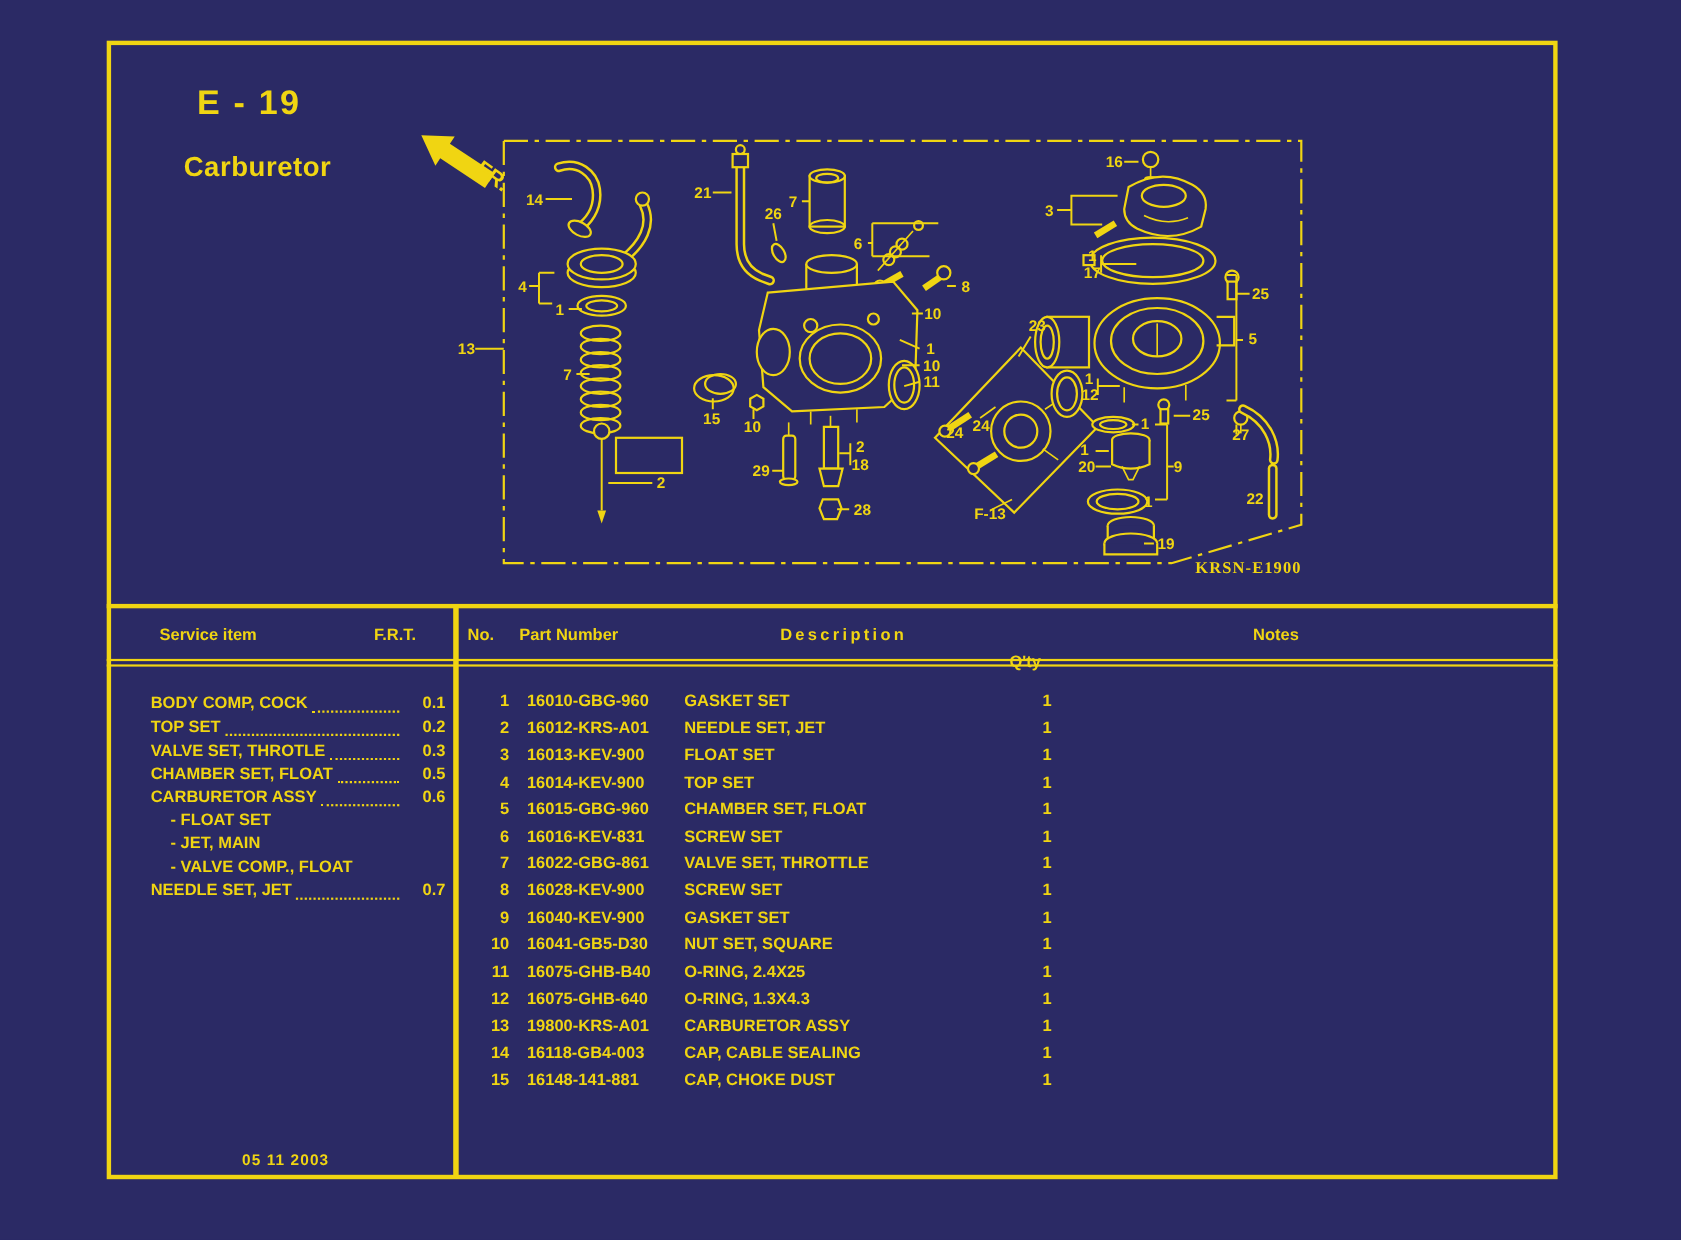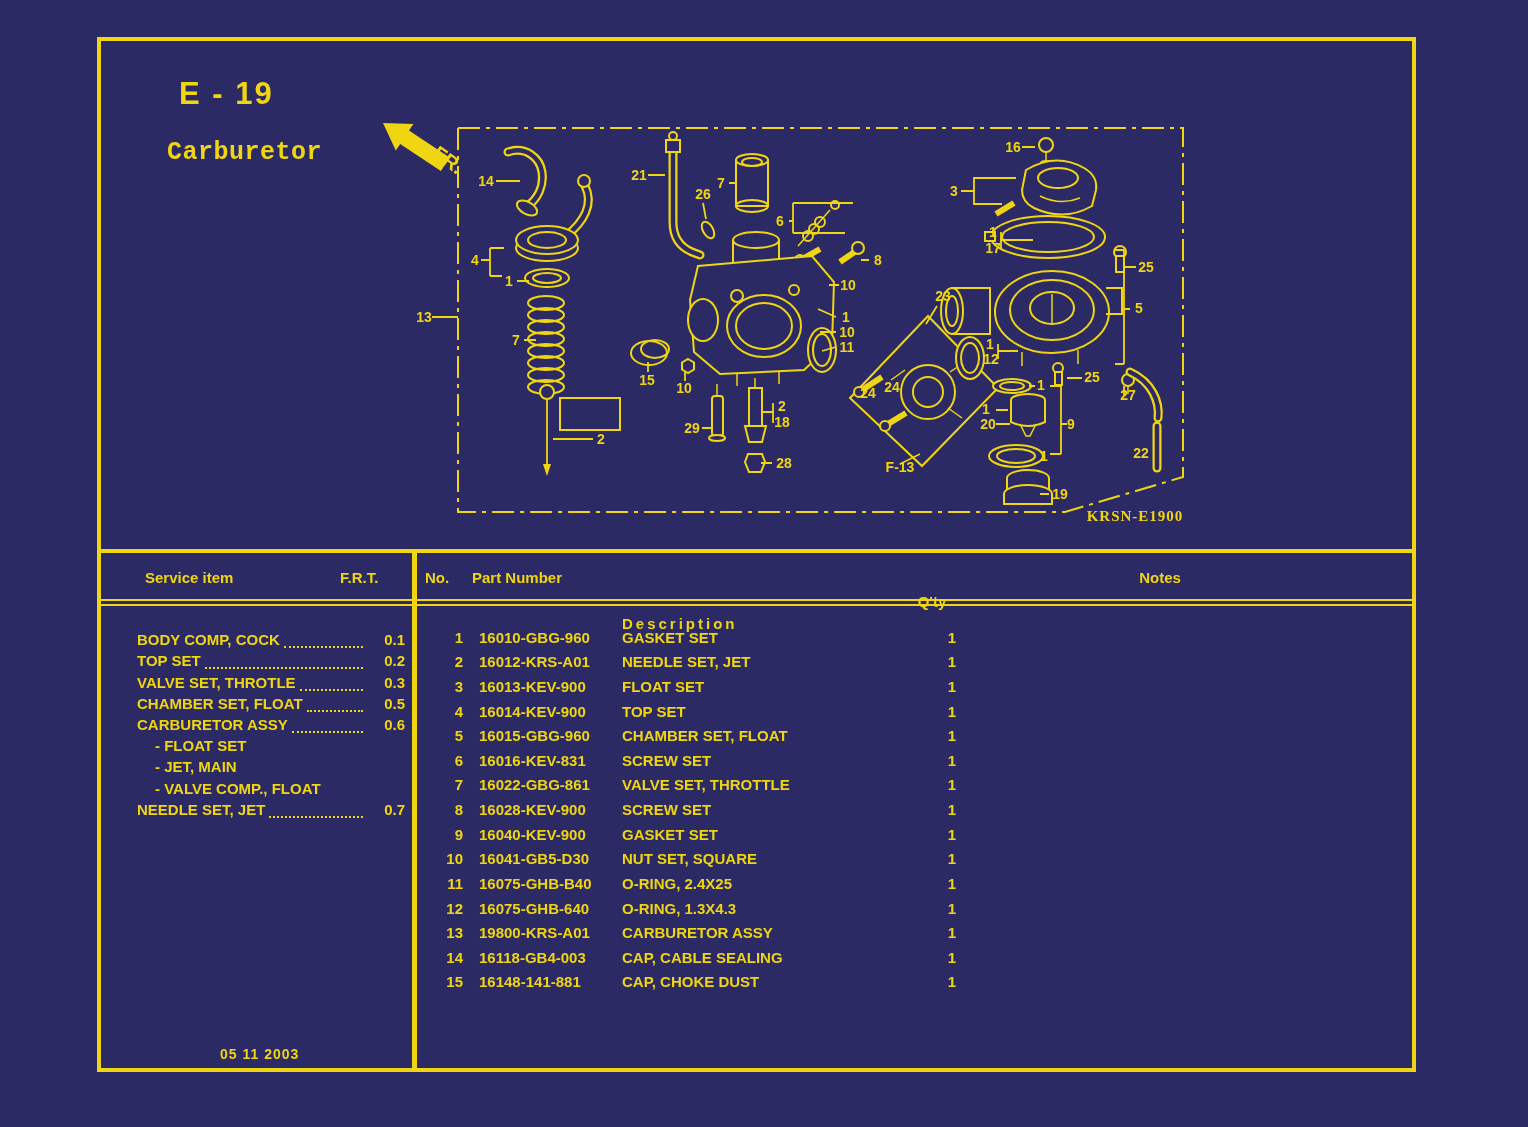--- a/index.html
+++ b/index.html
@@ -2,31 +2,31 @@
 <html><head>
 <meta charset="utf-8">
 <style>
   :root{ --bg:#2b2a65; --y:#f0d512; }
   html,body{margin:0;padding:0;background:var(--bg);}
   .page{position:relative;width:1528px;height:1127px;background:var(--bg);
         font-family:"Liberation Sans",sans-serif;color:var(--y);overflow:hidden;}
   .frame{position:absolute;left:97px;top:37px;width:1319px;height:1035px;
          border:4px solid var(--y);box-sizing:border-box;}
   .code-title{position:absolute;left:179px;top:76px;font-size:31px;font-weight:bold;letter-spacing:2px;}
-  .page-title{position:absolute;left:167px;top:138px;font-size:25px;font-weight:bold;letter-spacing:.5px;font-family:Liberation Mono, monospace;}
+  .page-title{position:absolute;left:167px;top:138px;font-size:25px;font-weight:bold;letter-spacing:.5px;}
   .div-h{position:absolute;left:97px;width:1319px;top:549px;height:4px;background:var(--y);}
   .div-double{position:absolute;left:97px;width:1319px;top:599px;height:3px;
               border-top:2px solid var(--y);border-bottom:2px solid var(--y);}
   .div-v{position:absolute;left:412px;top:551px;width:5px;height:519px;background:var(--y);}
   .hdr{position:absolute;top:569px;font-size:15px;font-weight:bold;white-space:nowrap;}
   .hdr-item{left:145px;}
   .hdr-frt{left:340px;width:68px;text-align:left;}
   .hdr-no{left:425px;}
   .hdr-pn{left:472px;}
-  .hdr-desc{left:622px;width:290px;letter-spacing:3px;margin-top:46px;}
+  .hdr-desc{left:622px;width:290px;text-align:center;letter-spacing:3px;}
   .hdr-qty{left:908px;width:48px;text-align:center;margin-top:24px;}
   .hdr-notes{left:1120px;width:80px;text-align:center;}
   .svc-rows{position:absolute;left:97px;top:627px;width:316px;box-sizing:border-box;
             padding:0 8px 0 40px;font-size:15px;font-weight:bold;}
   .si-row{display:flex;align-items:flex-end;height:21.2px;white-space:nowrap;}
   .si-row.sub{padding-left:18px;}
   .si-dots{flex:1;border-bottom:2px dotted var(--y);margin:8px 6px 0 4px;}
   .si-dots.hide{border-bottom:none;}
   .si-frt{width:36px;text-align:right;}
   .pt-rows{position:absolute;left:417px;top:625px;width:999px;font-size:15px;font-weight:bold;}

